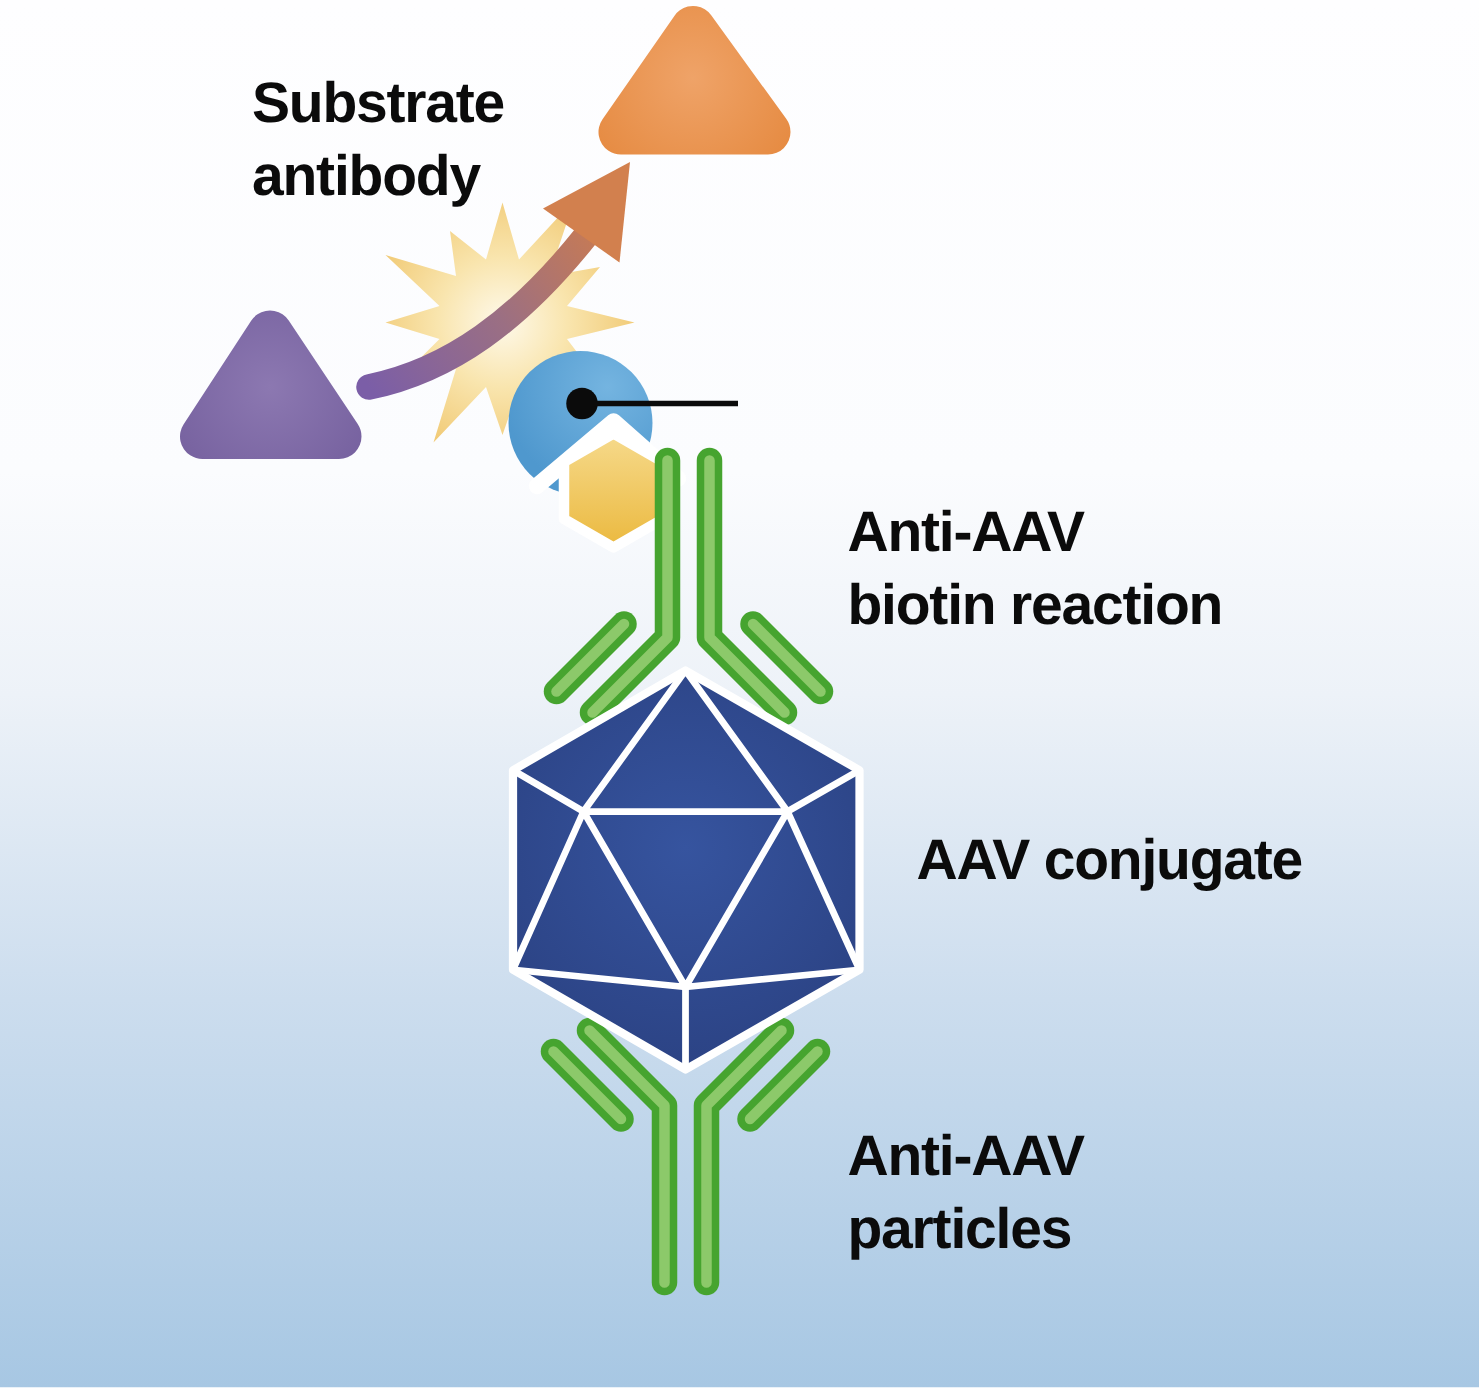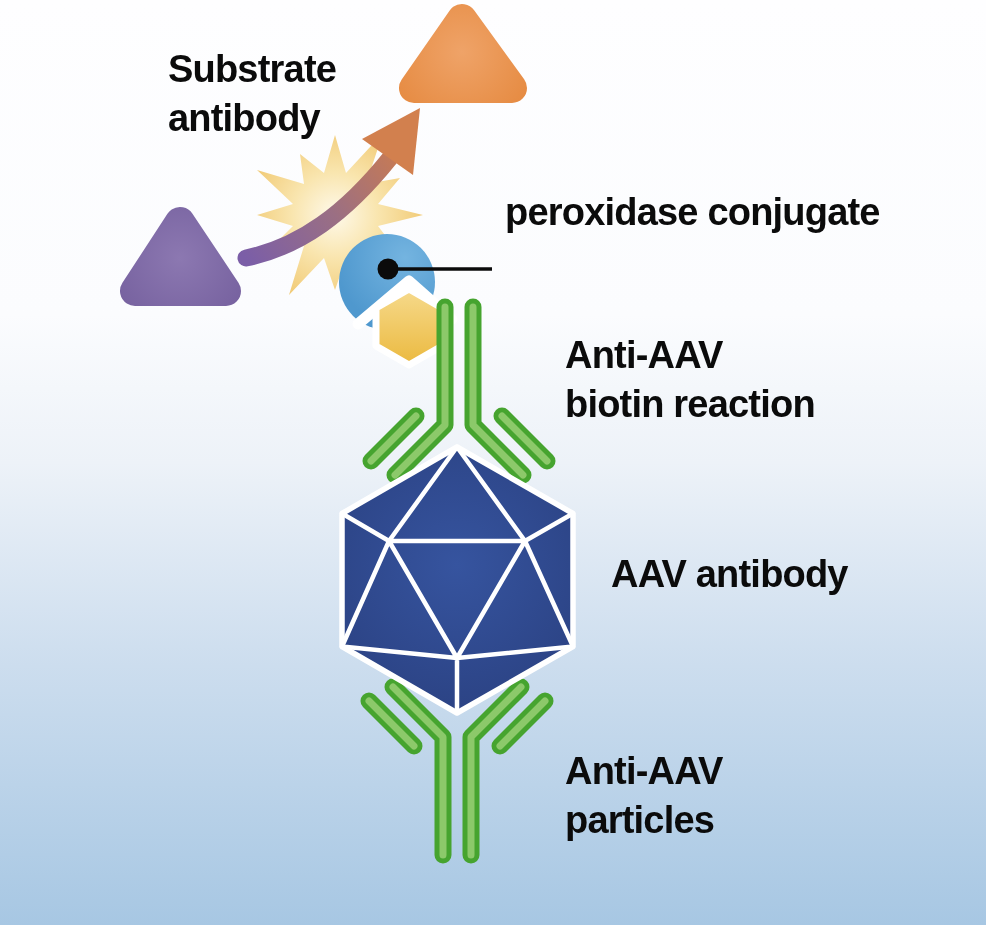--- a/index.html
+++ b/index.html
@@ -119,30 +119,29 @@
       <line x1="396" y1="269" x2="492" y2="269" style="stroke:var(--pointer-black,#0B0B0B)" stroke-width="3.6"></line>
     </g>
   </svg>
 
   <div class="label" id="lbl-substrate">
     <span>Substrate</span>
     <span>antibody</span>
   </div>
 
   <div class="label" id="lbl-strep">
-    <span>peroxidase conjugate</span>
   </div>
 
   <div class="label" id="lbl-biotin">
     <span>Anti-AAV</span>
     <span>biotin reaction</span>
   </div>
 
   <div class="label" id="lbl-particles">
-    <span>AAV antibody</span>
+    <span>AAV conjugate</span>
   </div>
 
   <div class="label" id="lbl-antibody">
     <span>Anti-AAV</span>
     <span>particles</span>
   </div>
 
 </div>
 
 </body></html>

